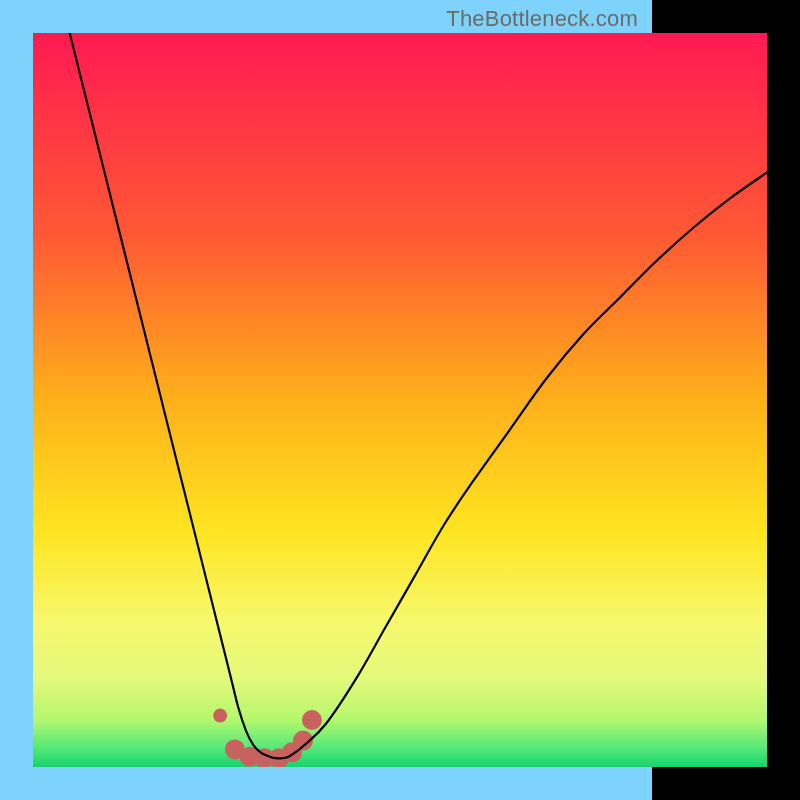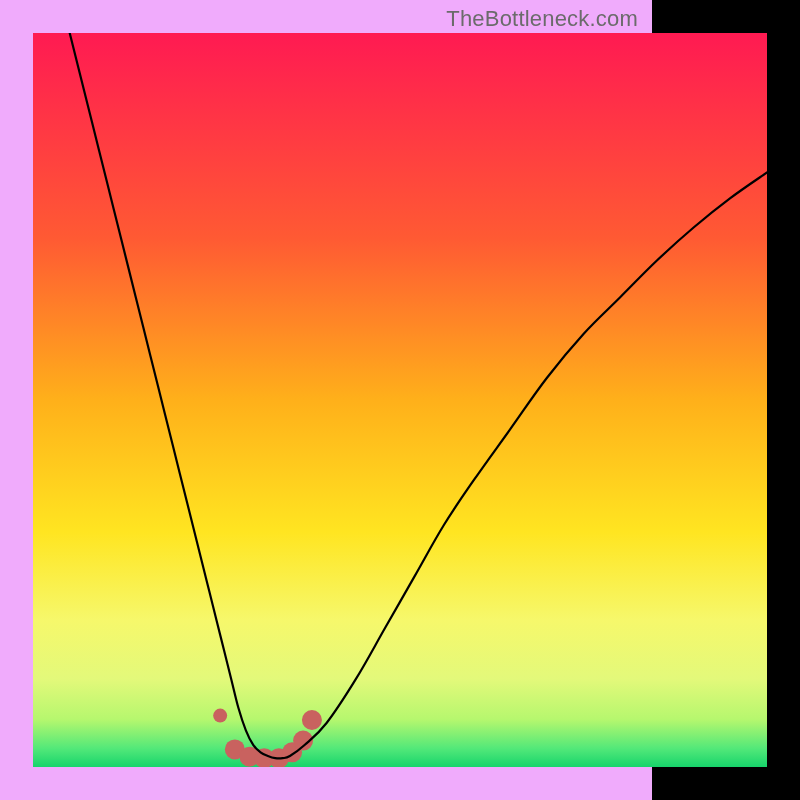--- a/index.html
+++ b/index.html
@@ -10,21 +10,21 @@
     background: #000;
     overflow: hidden;
     font-family: Arial, Helvetica, sans-serif;
   }
   .frame {
     position: absolute;
     left: 0;
     top: 0;
     width: 652px;
     height: 800px;
-    background: #f0abfc;
+    background: #7dd3fc;
   }
   .plot {
     position: absolute;
     left: 33px;
     top: 33px;
     width: 734px;
     height: 734px;
     overflow: hidden;
   }
   .gradient {

